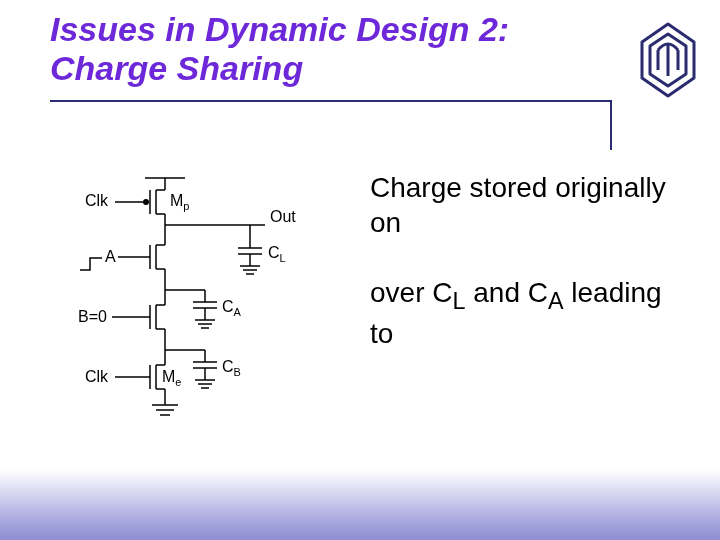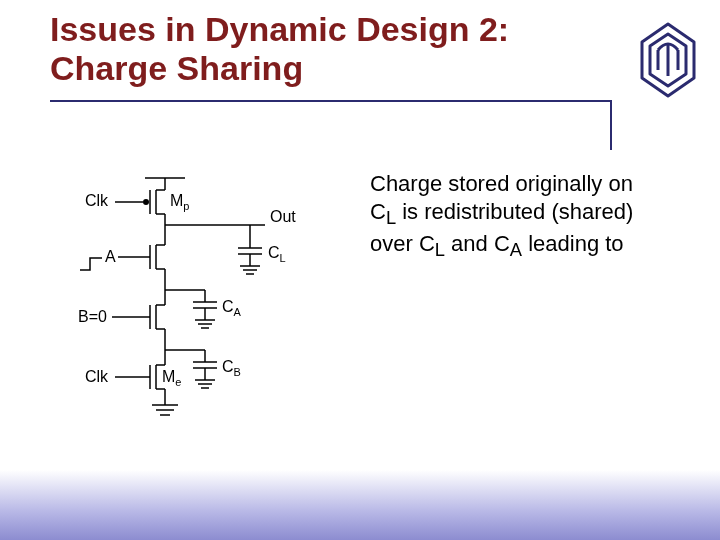--- a/index.html
+++ b/index.html
@@ -14,22 +14,23 @@
   }
   .title-wrap {
     position: absolute;
     left: 50px;
     top: 10px;
     width: 530px;
   }
   .title {
     font-size: 34px;
     font-weight: bold;
-    color: #7f1d1d;
+    color: #6d28d9;
     line-height: 1.15;
+    font-style: italic;
   }
   .title-rule {
     position: absolute;
     left: 50px;
     top: 100px;
     width: 560px;
     height: 2px;
     background: #2b2b6f;
   }
   .title-rule-v {
@@ -45,21 +46,21 @@
     right: 20px;
     top: 20px;
     width: 64px;
     height: 80px;
   }
   .body-text {
     position: absolute;
     left: 370px;
     top: 170px;
     width: 320px;
-    font-size: 22px;
+    font-size: 28px;
     color: #000;
     line-height: 1.25;
   }
   .bottom-grad {
     position: absolute;
     left: 0;
     bottom: 0;
     width: 720px;
     height: 70px;
     background: linear-gradient(to bottom, rgba(255,255,255,0) 0%, #b7b7e6 60%, #8c8cd0 100%);
@@ -97,21 +98,21 @@
   <g stroke="#2b2b6f" stroke-width="3" fill="none" stroke-linejoin="round">
     <path d="M32 4 L58 22 L58 58 L32 76 L6 58 L6 22 Z"></path>
     <path d="M32 14 L50 26 L50 54 L32 66 L14 54 L14 26 Z"></path>
     <path d="M32 24 L32 56 M22 30 L22 50 M42 30 L42 50"></path>
     <path d="M22 30 Q32 18 42 30"></path>
   </g>
 </svg>
 
 <div class="body-text">
   <span>Charge stored originally on</span><br>
-  <span><span>C</span><sub>L</sub><span> is redistributed (shared)</span></span><br>
+  <br>
   <span><span>over C</span><sub>L</sub><span> and C</span><sub>A</sub><span> leading to</span></span><br>
 </div>
 
 <svg class="circuit" viewBox="0 0 320 300">
 
   <line x1="115" y1="8" x2="155" y2="8"></line>
   <line x1="135" y1="8" x2="135" y2="20"></line>
 
   <g>
     <line x1="120" y1="20" x2="120" y2="44"></line>

